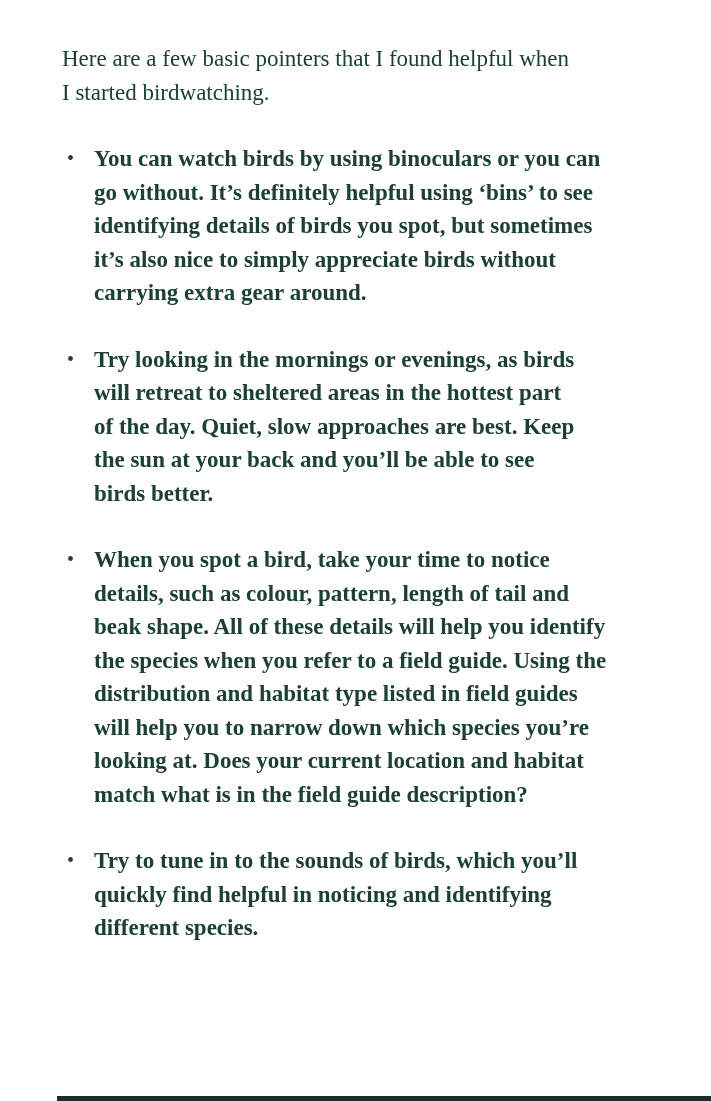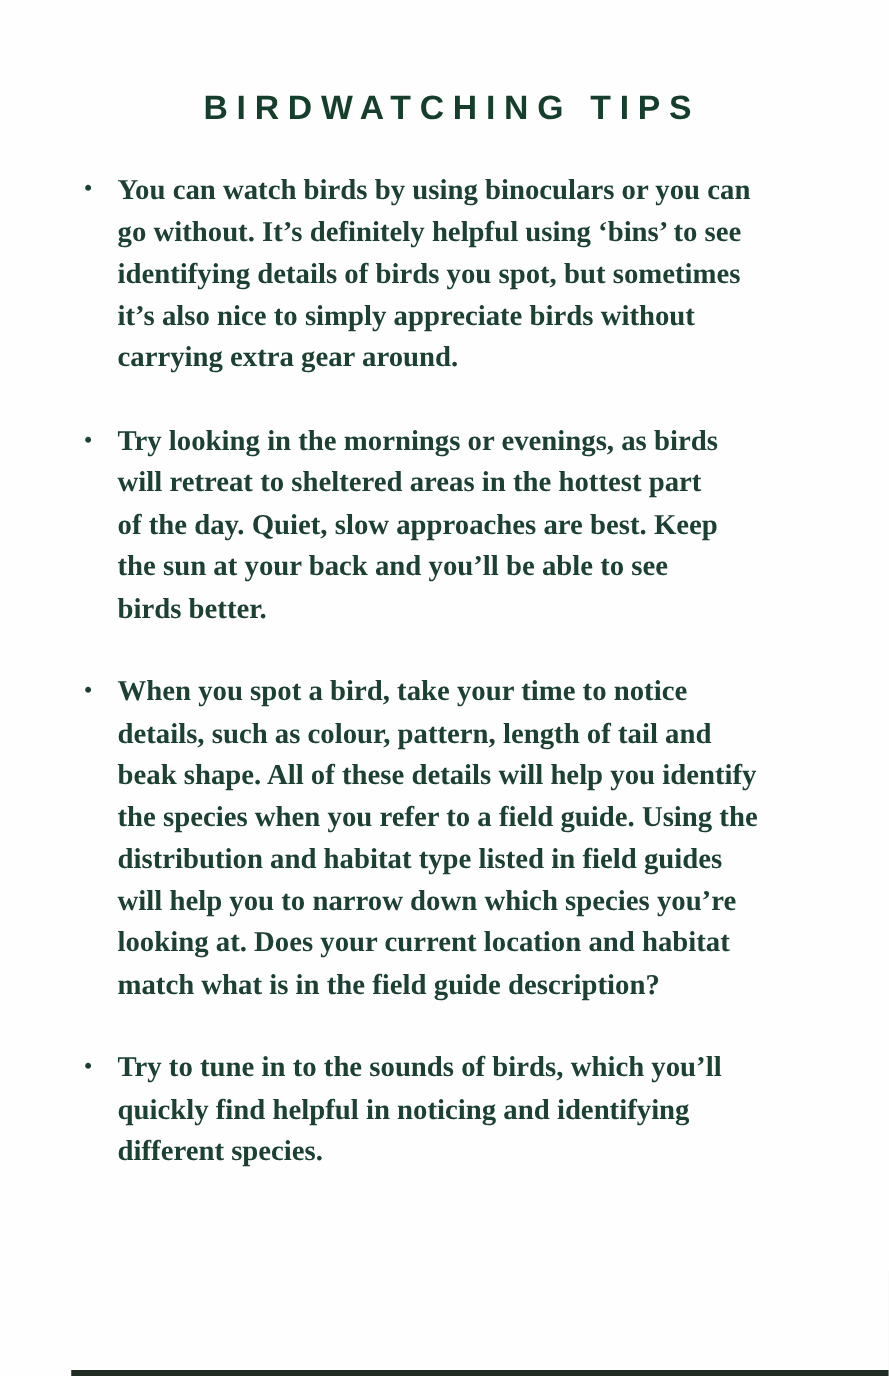--- a/index.html
+++ b/index.html
@@ -75,21 +75,22 @@
     bottom:0;
     height:5px;
     background:var(--edge);
   }
 </style>
 </head>
 <body>
 
 <div class="page">
   <div class="content">
-    <h1 class="title">BIRDWATCHING TIPS</h1>
+    <p class="intro">Here are a few basic pointers that I found helpful when
+I started birdwatching.</p>
     <ul class="tips-list">
         <li>
           <span class="bullet-marker">•</span>
           <span class="bullet-text">You can watch birds by using binoculars or you can
 go without. It’s definitely helpful using ‘bins’ to see
 identifying details of birds you spot, but sometimes
 it’s also nice to simply appreciate birds without
 carrying extra gear around.</span>
         </li>
         <li>

